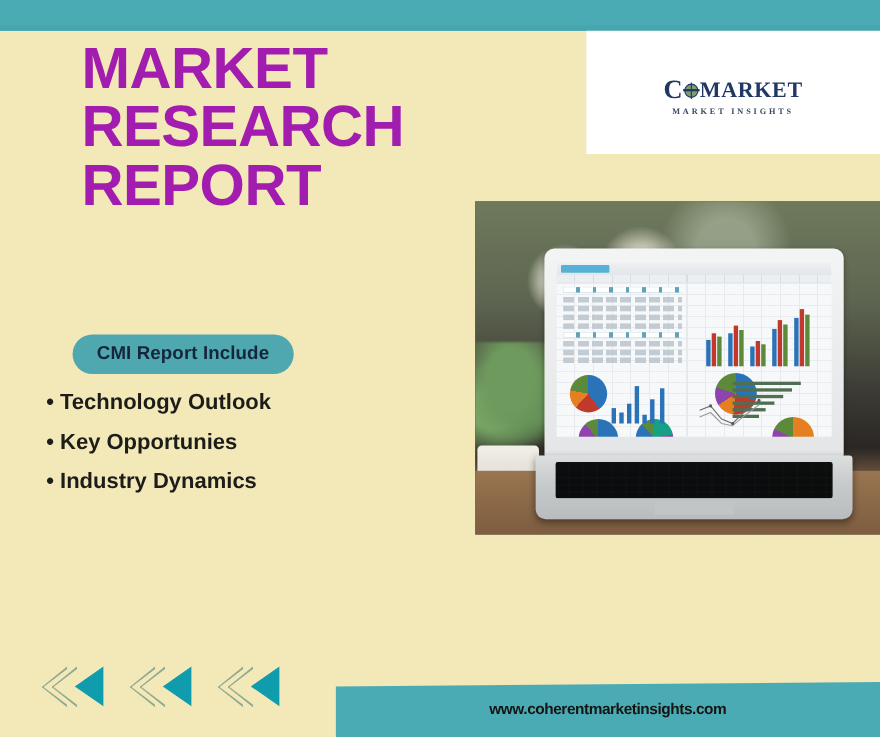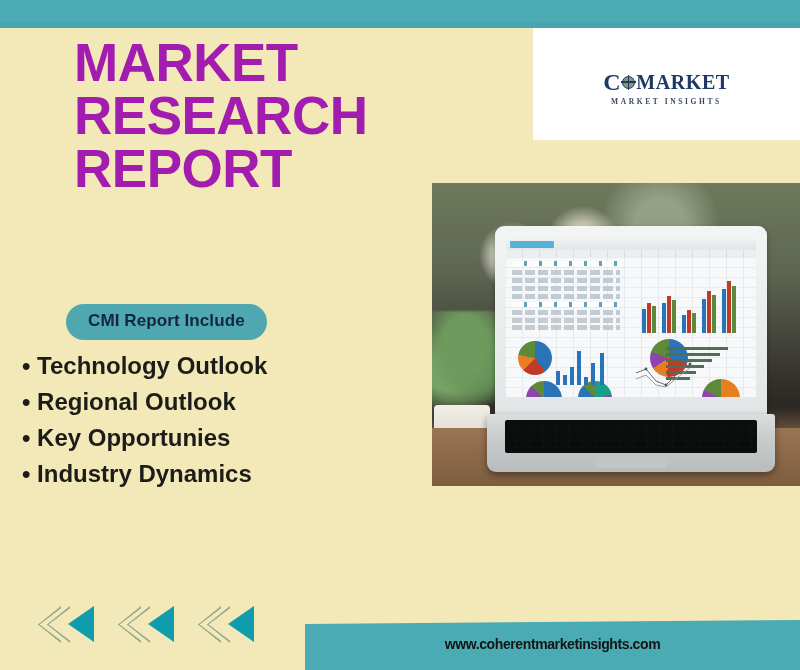--- a/index.html
+++ b/index.html
@@ -126,26 +126,26 @@
     color: #16253C;
     font-family: "Liberation Sans", sans-serif;
     font-weight: 700;
     font-size: 17px;
     letter-spacing: 0.1px;
   }
 
   
   .bullets {
     position: absolute;
-    left: 22px; top: 348px;
+    left: 42px; top: 348px;
     width: 380px;
     color: #1C1C18;
     font-family: "Liberation Sans", sans-serif;
     font-weight: 700;
-    font-size: 24px;
+    font-size: 20px;
     line-height: 36px;
   }
   .bullet-item {
     white-space: pre-line;
   }
 
   
   .photo {
     position: absolute;
     left: 432px; top: 183px;
@@ -358,21 +358,20 @@
   </div>
 
   <div class="headline">MARKET
 RESEARCH
 REPORT</div>
 
   <div class="badge">CMI Report Include</div>
 
   <div class="bullets">
     <div class="bullet-item">• Technology Outlook</div>
-    <div class="bullet-item">• Regional Outlook</div>
     <div class="bullet-item">• Key Opportunies</div>
     <div class="bullet-item">• Industry Dynamics</div>
   </div>
 
   <div class="photo">
     <div class="photo-bg"></div>
     <div class="photo-plant"></div>
     <div class="photo-pot"></div>
     <div class="photo-desk"></div>
 

